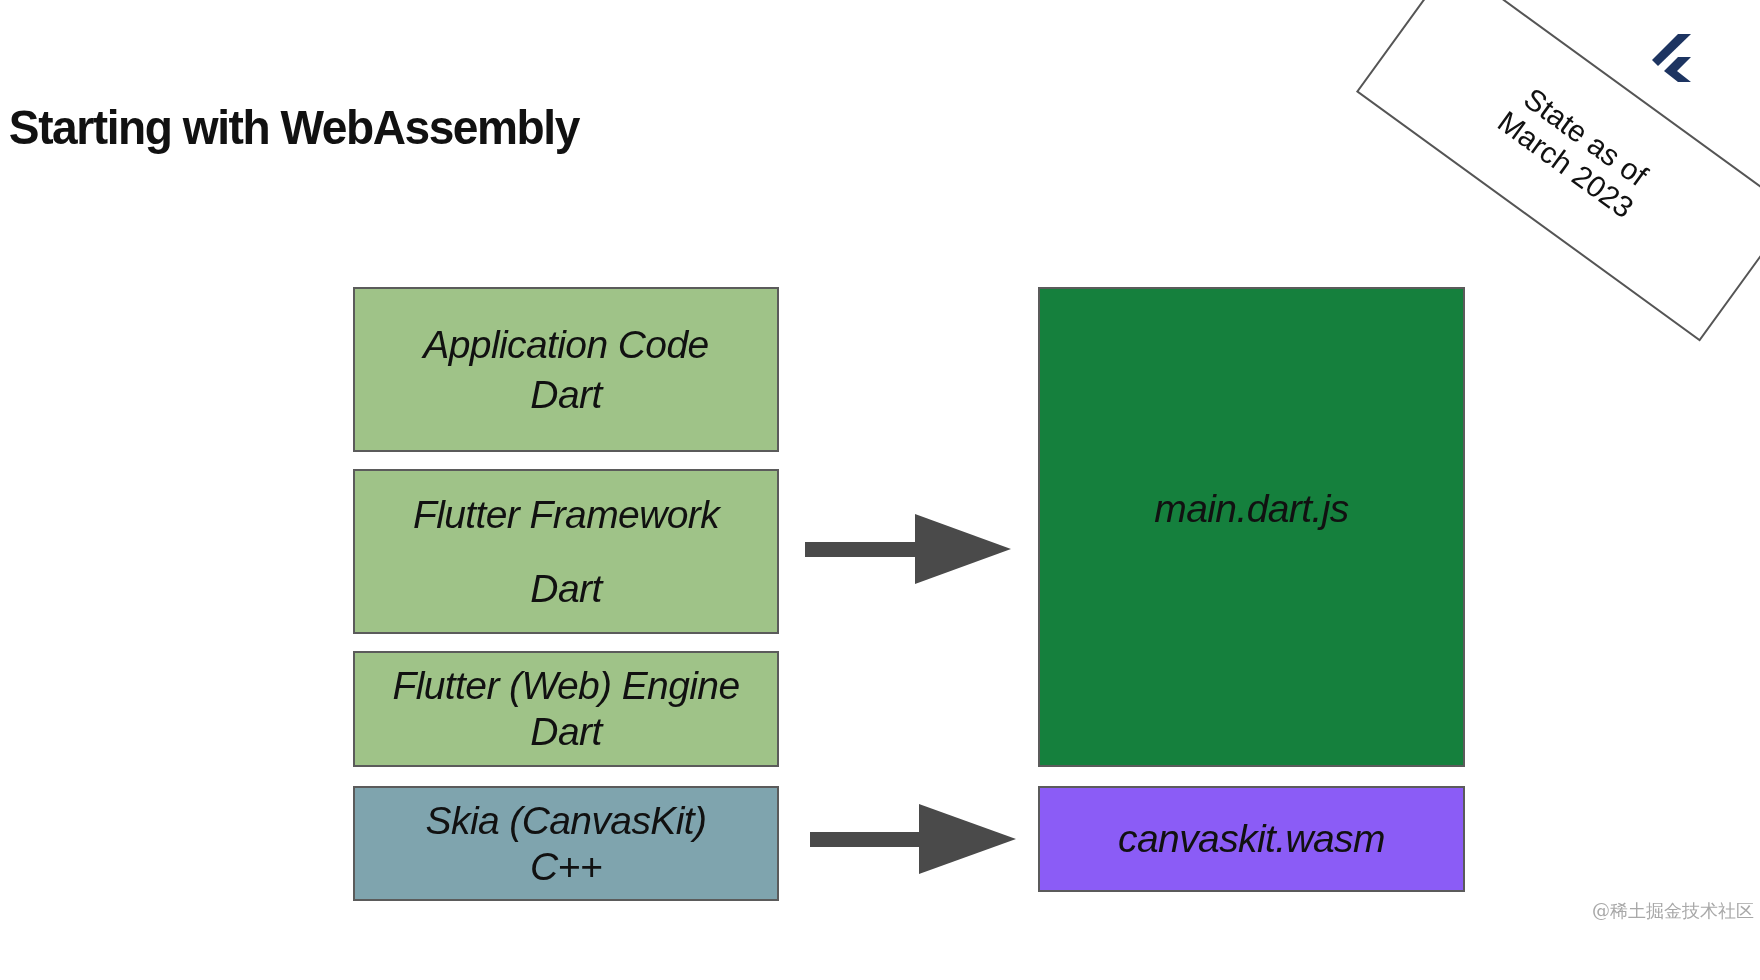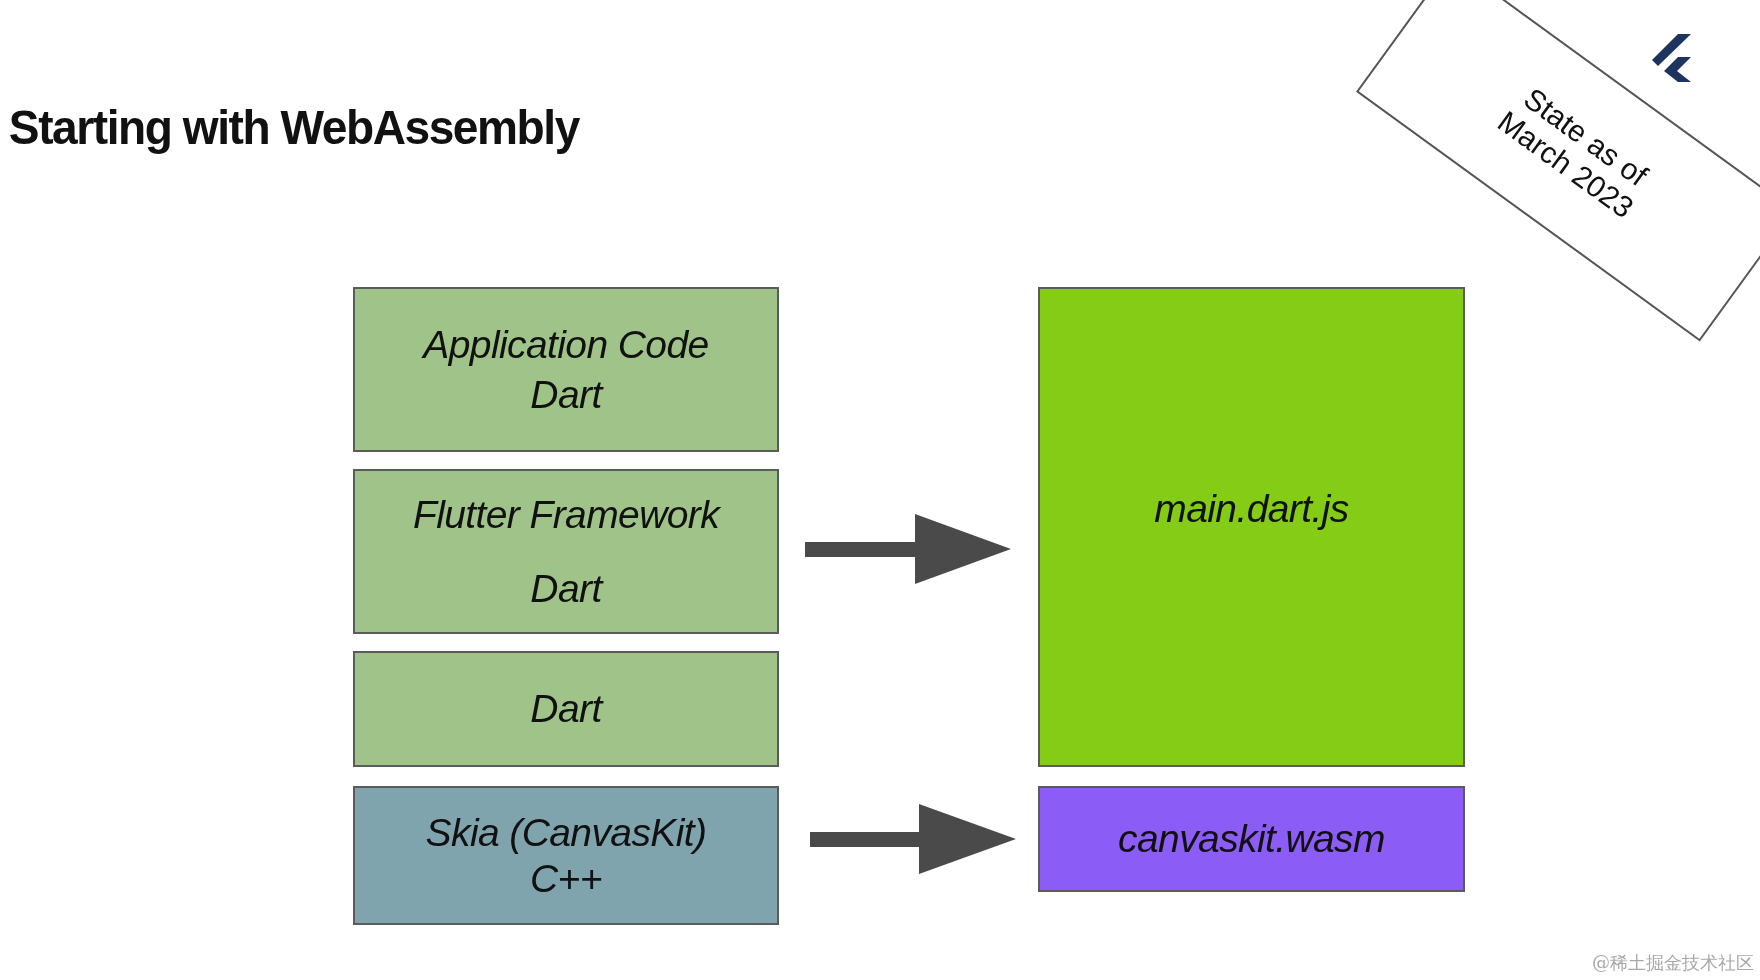--- a/index.html
+++ b/index.html
@@ -20,64 +20,65 @@
   .title span { display: inline-block; transform: scaleX(0.96); transform-origin: center; margin-left: -4px; }
   .box {
     position: absolute; box-sizing: border-box;
     border: 2px solid #5b5b5b;
     display: flex; flex-direction: column; align-items: center; justify-content: center;
     text-align: center; font-size: 39px; line-height: 50px; color: #111; font-style: italic;
   }
   .box .line { display: block; white-space: nowrap; letter-spacing: -0.6px; }
   .green { background: #9fc388; }
   .blue { background: #7fa4ae; }
-  .yellow { background: #84cc16; text-align: right; }
+  .yellow { background: #15803d; text-align: right; }
   .orange { background: #8b5cf6; }
 
   #b1 { left: 353px; top: 287px; width: 426px; height: 165px; }
   #b2 { left: 353px; top: 469px; width: 426px; height: 165px; gap: 24px; }
   #b3 { left: 353px; top: 651px; width: 426px; height: 116px; }
-  #b4 { left: 353px; top: 786px; width: 426px; height: 139px; }
+  #b4 { left: 353px; top: 786px; width: 426px; height: 115px; }
   #b5 { left: 1038px; top: 287px; width: 427px; height: 480px; }
   #b6 { left: 1038px; top: 786px; width: 427px; height: 106px; }
   #b3 .line, #b4 .line { line-height: 46px; }
 
   svg.arrows { position: absolute; left: 0; top: 0; width: 1760px; height: 980px; pointer-events: none; }
 
   .badge {
     position: absolute; left: 1363px; top: 70px; width: 425px; height: 162px;
     box-sizing: border-box; border: 2px solid #555; background: #ffffff;
     transform: rotate(36deg); transform-origin: center;
     display: flex; flex-direction: column; align-items: center; justify-content: center;
     font-size: 30px; line-height: 34px; color: #111;
   }
   .badge .line { display: block; white-space: nowrap; }
 
   .flutter-logo { position: absolute; left: 1650px; top: 33px; width: 42px; height: 50px; }
 
   .watermark {
-    position: absolute; left: 1592px; top: 952px; font-size: 18px; line-height: 22px;
+    position: absolute; left: 1592px; top: 900px; font-size: 18px; line-height: 22px;
     color: #a8a8a8; white-space: nowrap;
     font-family: "DejaVu Serif", "Liberation Serif", serif;
   }
 </style>
 </head>
 <body>
 
 <div class="title"><span>Starting with WebAssembly</span></div>
 
 <div class="box green" id="b1">
   <span class="line">Application Code</span>
   <span class="line">Dart</span>
 </div>
 <div class="box green" id="b2">
   <span class="line">Flutter Framework</span>
   <span class="line">Dart</span>
 </div>
 <div class="box green" id="b3">
+  <span class="line">Flutter (Web) Engine</span>
   <span class="line">Dart</span>
 </div>
 <div class="box blue" id="b4">
   <span class="line">Skia (CanvasKit)</span>
   <span class="line">C++</span>
 </div>
 
 <div class="box yellow" id="b5">
   <span class="line" style="margin-top:-36px">main.dart.js</span>
 </div>

